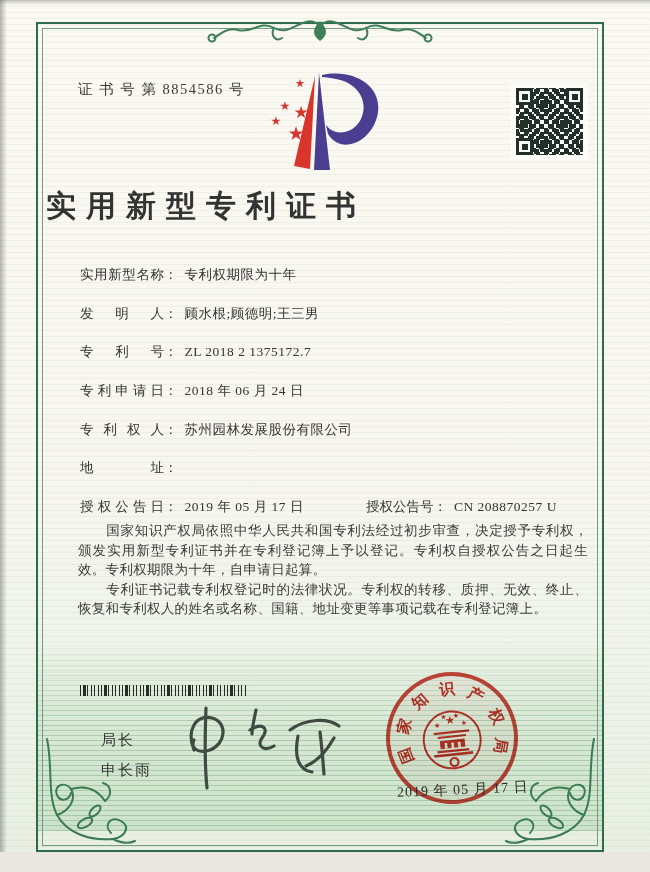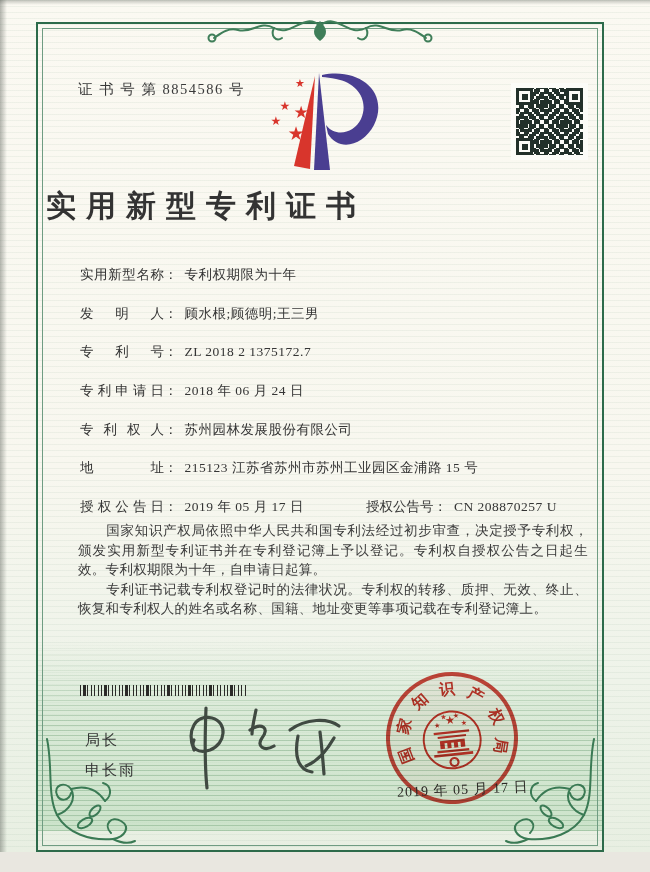--- a/index.html
+++ b/index.html
@@ -66,21 +66,21 @@
 
   .barcode { position:absolute; left:80px; top:685px; width:168px; height:11px; z-index:3;
     background:repeating-linear-gradient(90deg,
       #2b2b28 0 1.5px, rgba(0,0,0,0) 1.5px 3px,
       #2b2b28 3px 6px, rgba(0,0,0,0) 6px 7px,
       #2b2b28 7px 8px, rgba(0,0,0,0) 8px 11px,
       #2b2b28 11px 12.5px, rgba(0,0,0,0) 12.5px 14px,
       #2b2b28 14px 15px, rgba(0,0,0,0) 15px 18px,
       #2b2b28 18px 19px, rgba(0,0,0,0) 19px 21px); }
 
-  .signer { position:absolute; left:85px; top:731px; z-index:4; font-size:15px; color:#333;
+  .signer { position:absolute; left:101px; top:731px; z-index:4; font-size:15px; color:#333;
     font-family:"Liberation Sans","DejaVu Sans",sans-serif; }
   .signer div { margin-bottom:11px; letter-spacing:2px; }
 
   .signature { position:absolute; left:172px; top:700px; z-index:4; }
 
   .seal { position:absolute; left:386px; top:672px; width:132px; height:132px; z-index:5;
     border:4.5px solid rgba(207,53,43,.9); border-radius:50%;
     background:rgba(214,68,58,.05); transform:rotate(-6deg); mix-blend-mode:multiply; }
   .seal-char { position:absolute; left:50%; top:50%; width:16px; height:16px; margin:-8px 0 0 -8px;
     font-size:15.5px; font-weight:700; color:#cb352b; text-align:center; line-height:16px;
@@ -188,21 +188,20 @@
           <span class="fvalue">2018 年 06 月 24 日</span>
       </div>
       <div class="frow">
         <span class="flabel">专利权人</span>
           <span class="fcolon">：</span>
           <span class="fvalue">苏州园林发展股份有限公司</span>
       </div>
       <div class="frow">
         <span class="flabel">地址</span>
           <span class="fcolon">：</span>
-          <span class="fvalue">215123 江苏省苏州市苏州工业园区金浦路 15 号</span>
       </div>
       <div class="frow">
         <span class="flabel">授权公告日</span>
           <span class="fcolon">：</span>
           <span class="fvalue">2019 年 05 月 17 日</span>
         <span class="grant-gap"></span>
         <span>授权公告号</span>
           <span class="fcolon">：</span>
           <span class="fvalue">CN 208870257 U</span>
       </div>

